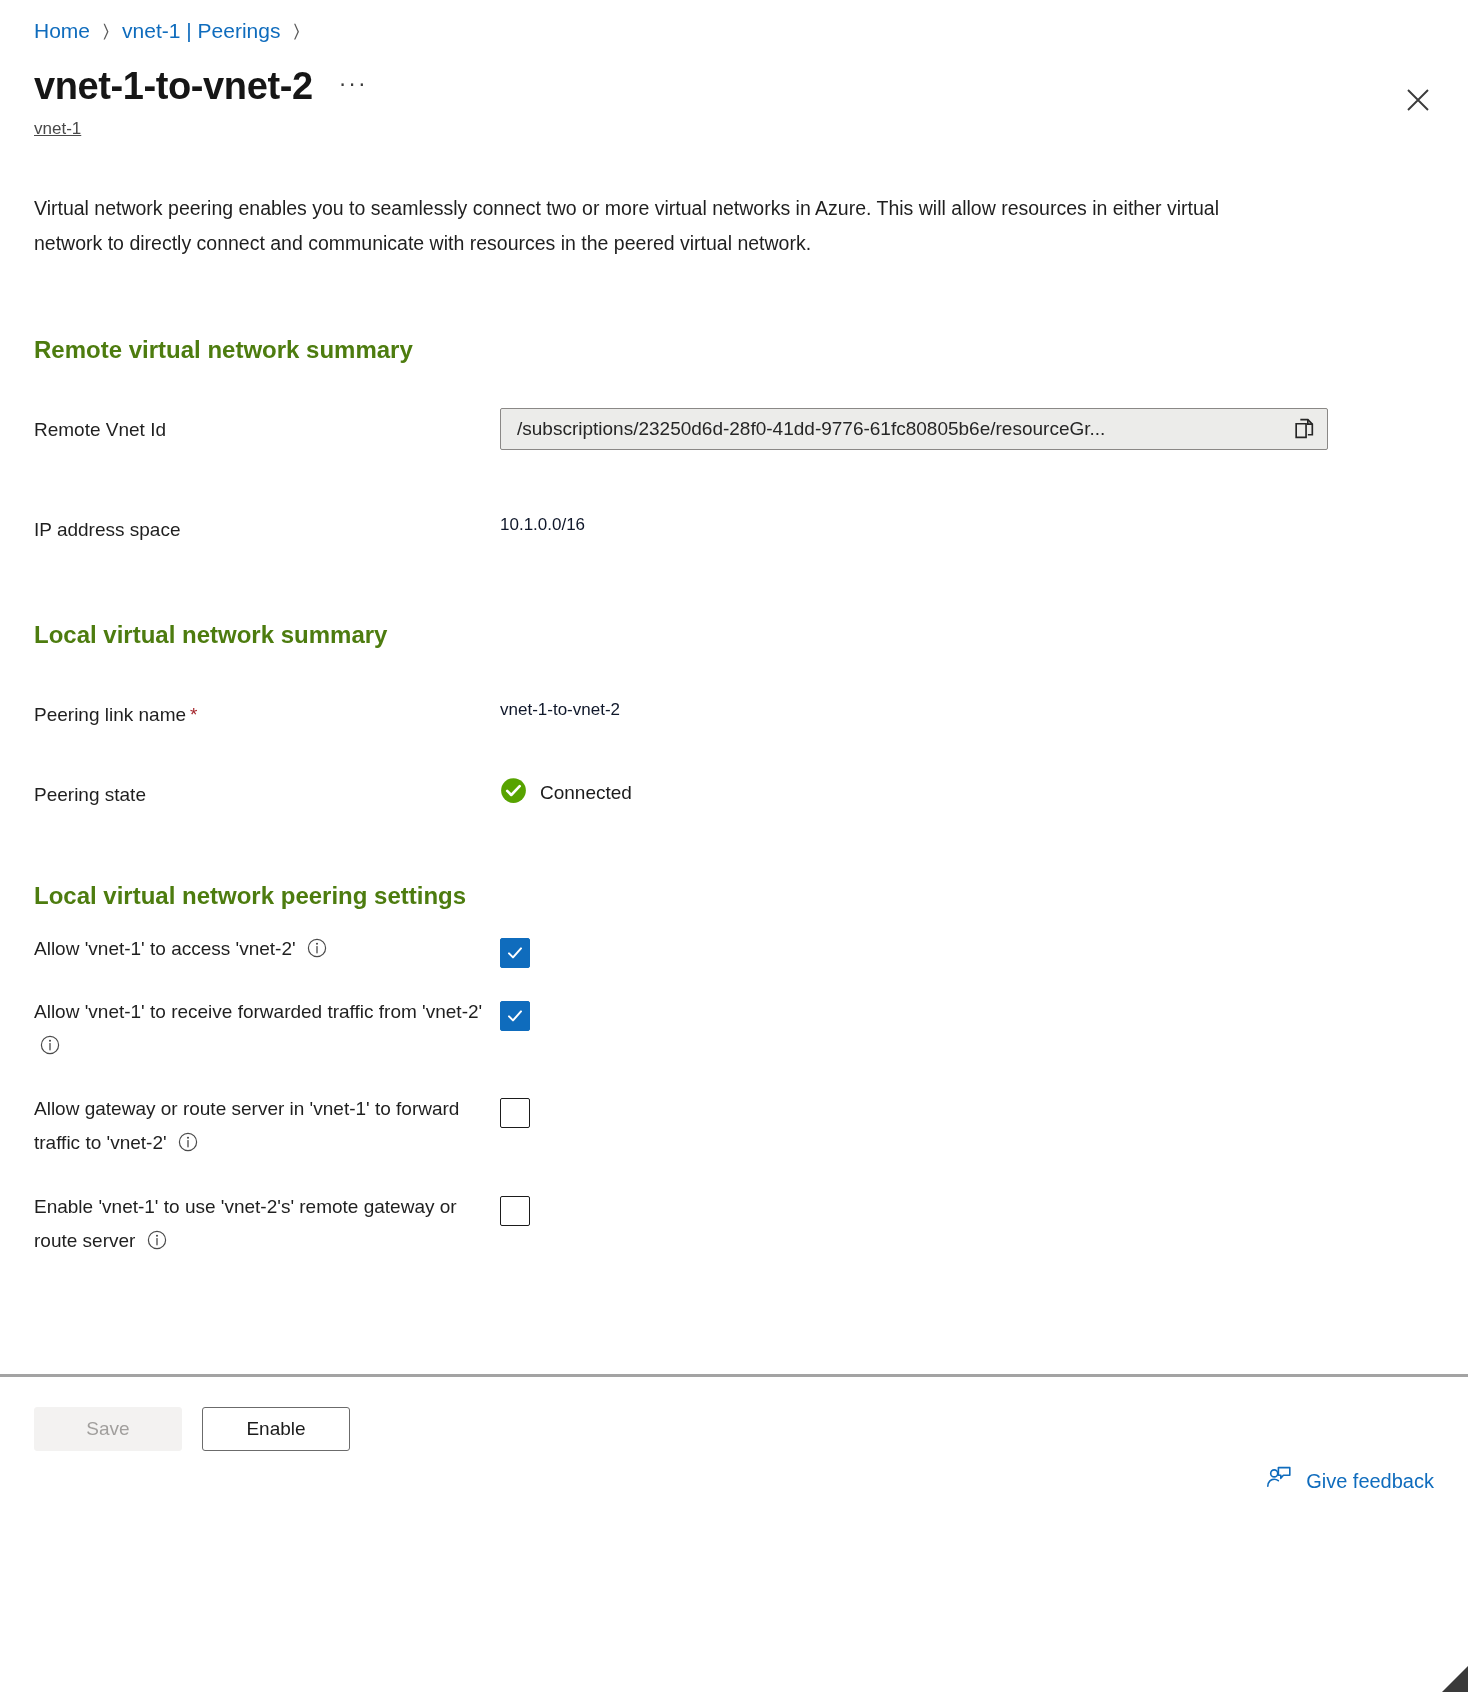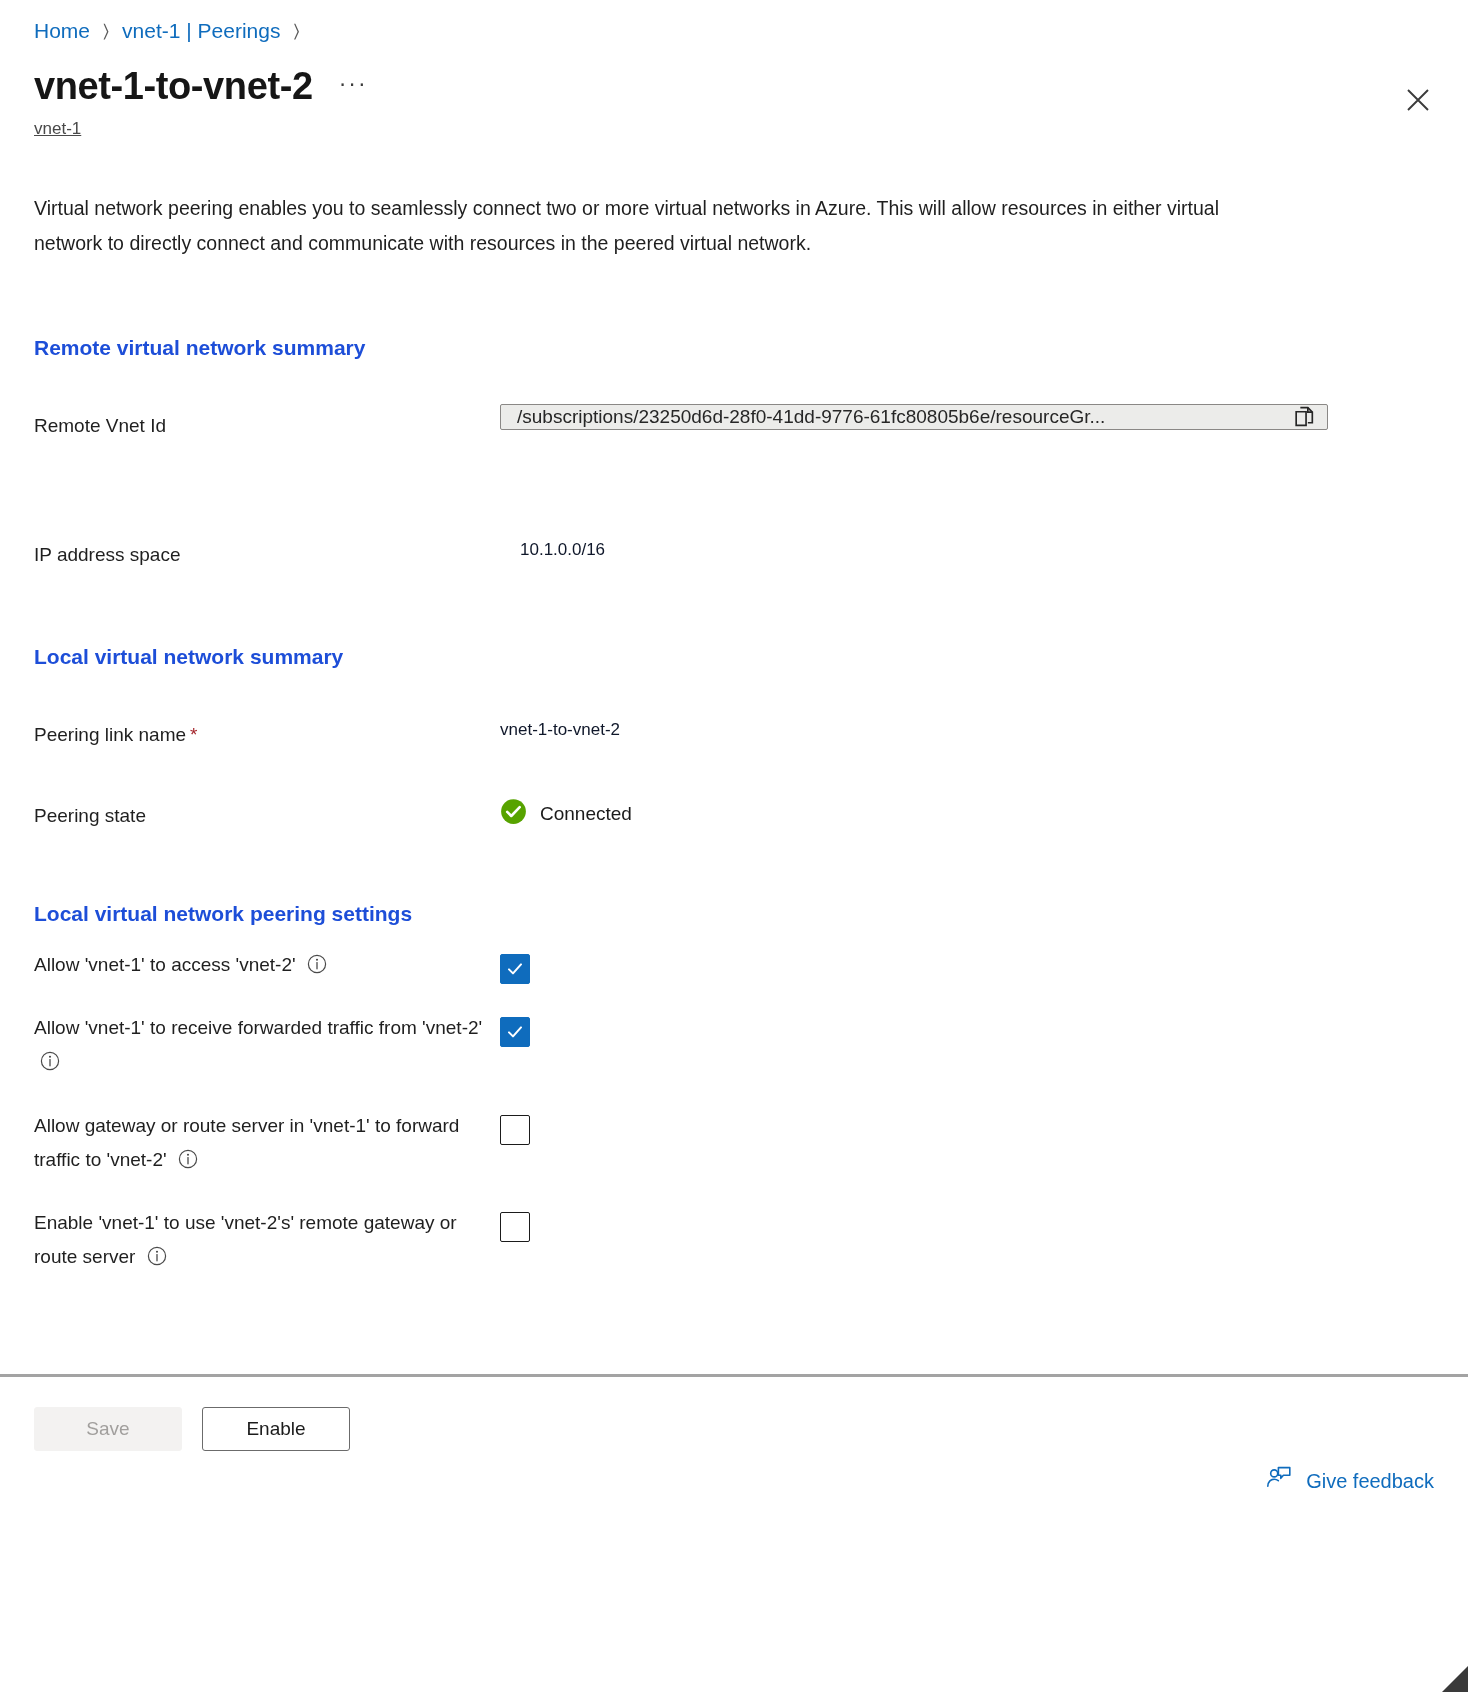--- a/index.html
+++ b/index.html
@@ -97,23 +97,23 @@
   .description {
     margin-top: 52px;
     font-size: 19.5px;
     line-height: 1.78;
     color: #1f1f1f;
     max-width: 1252px;
   }
 
   
   .section-heading {
-    font-size: 21px;
+    font-size: 24px;
     font-weight: 700;
-    color: #1d4ed8;
+    color: #4d7c0f;
     margin-top: 76px;
     margin-bottom: 0;
   }
   .section-heading.tight { margin-top: 72px; }
 
   
   .field-row {
     display: flex;
     align-items: flex-start;
     margin-top: 24px;
@@ -126,28 +126,28 @@
     line-height: 1.55;
     padding-top: 7px;
   }
   .req-star { color: #a4262c; padding-left: 4px; }
   .field-value {
     font-size: 17px;
     color: #0f172a;
     padding-top: 7px;
   }
 
-  .row-gap-lg { margin-top: 92px; gap: 20px; }
+  .row-gap-lg { margin-top: 58px; }
   .row-gap-md { margin-top: 44px; }
 
   
   .ro-input-wrap {
     position: relative;
     width: 828px;
-    height: 26px;
+    height: 42px;
     background: #ececea;
     border: 1px solid #8a8886;
     border-radius: 2px;
     display: flex;
     align-items: center;
   }
   .ro-input-text {
     flex: 1 1 auto;
     font-size: 19px;
     color: #262626;

